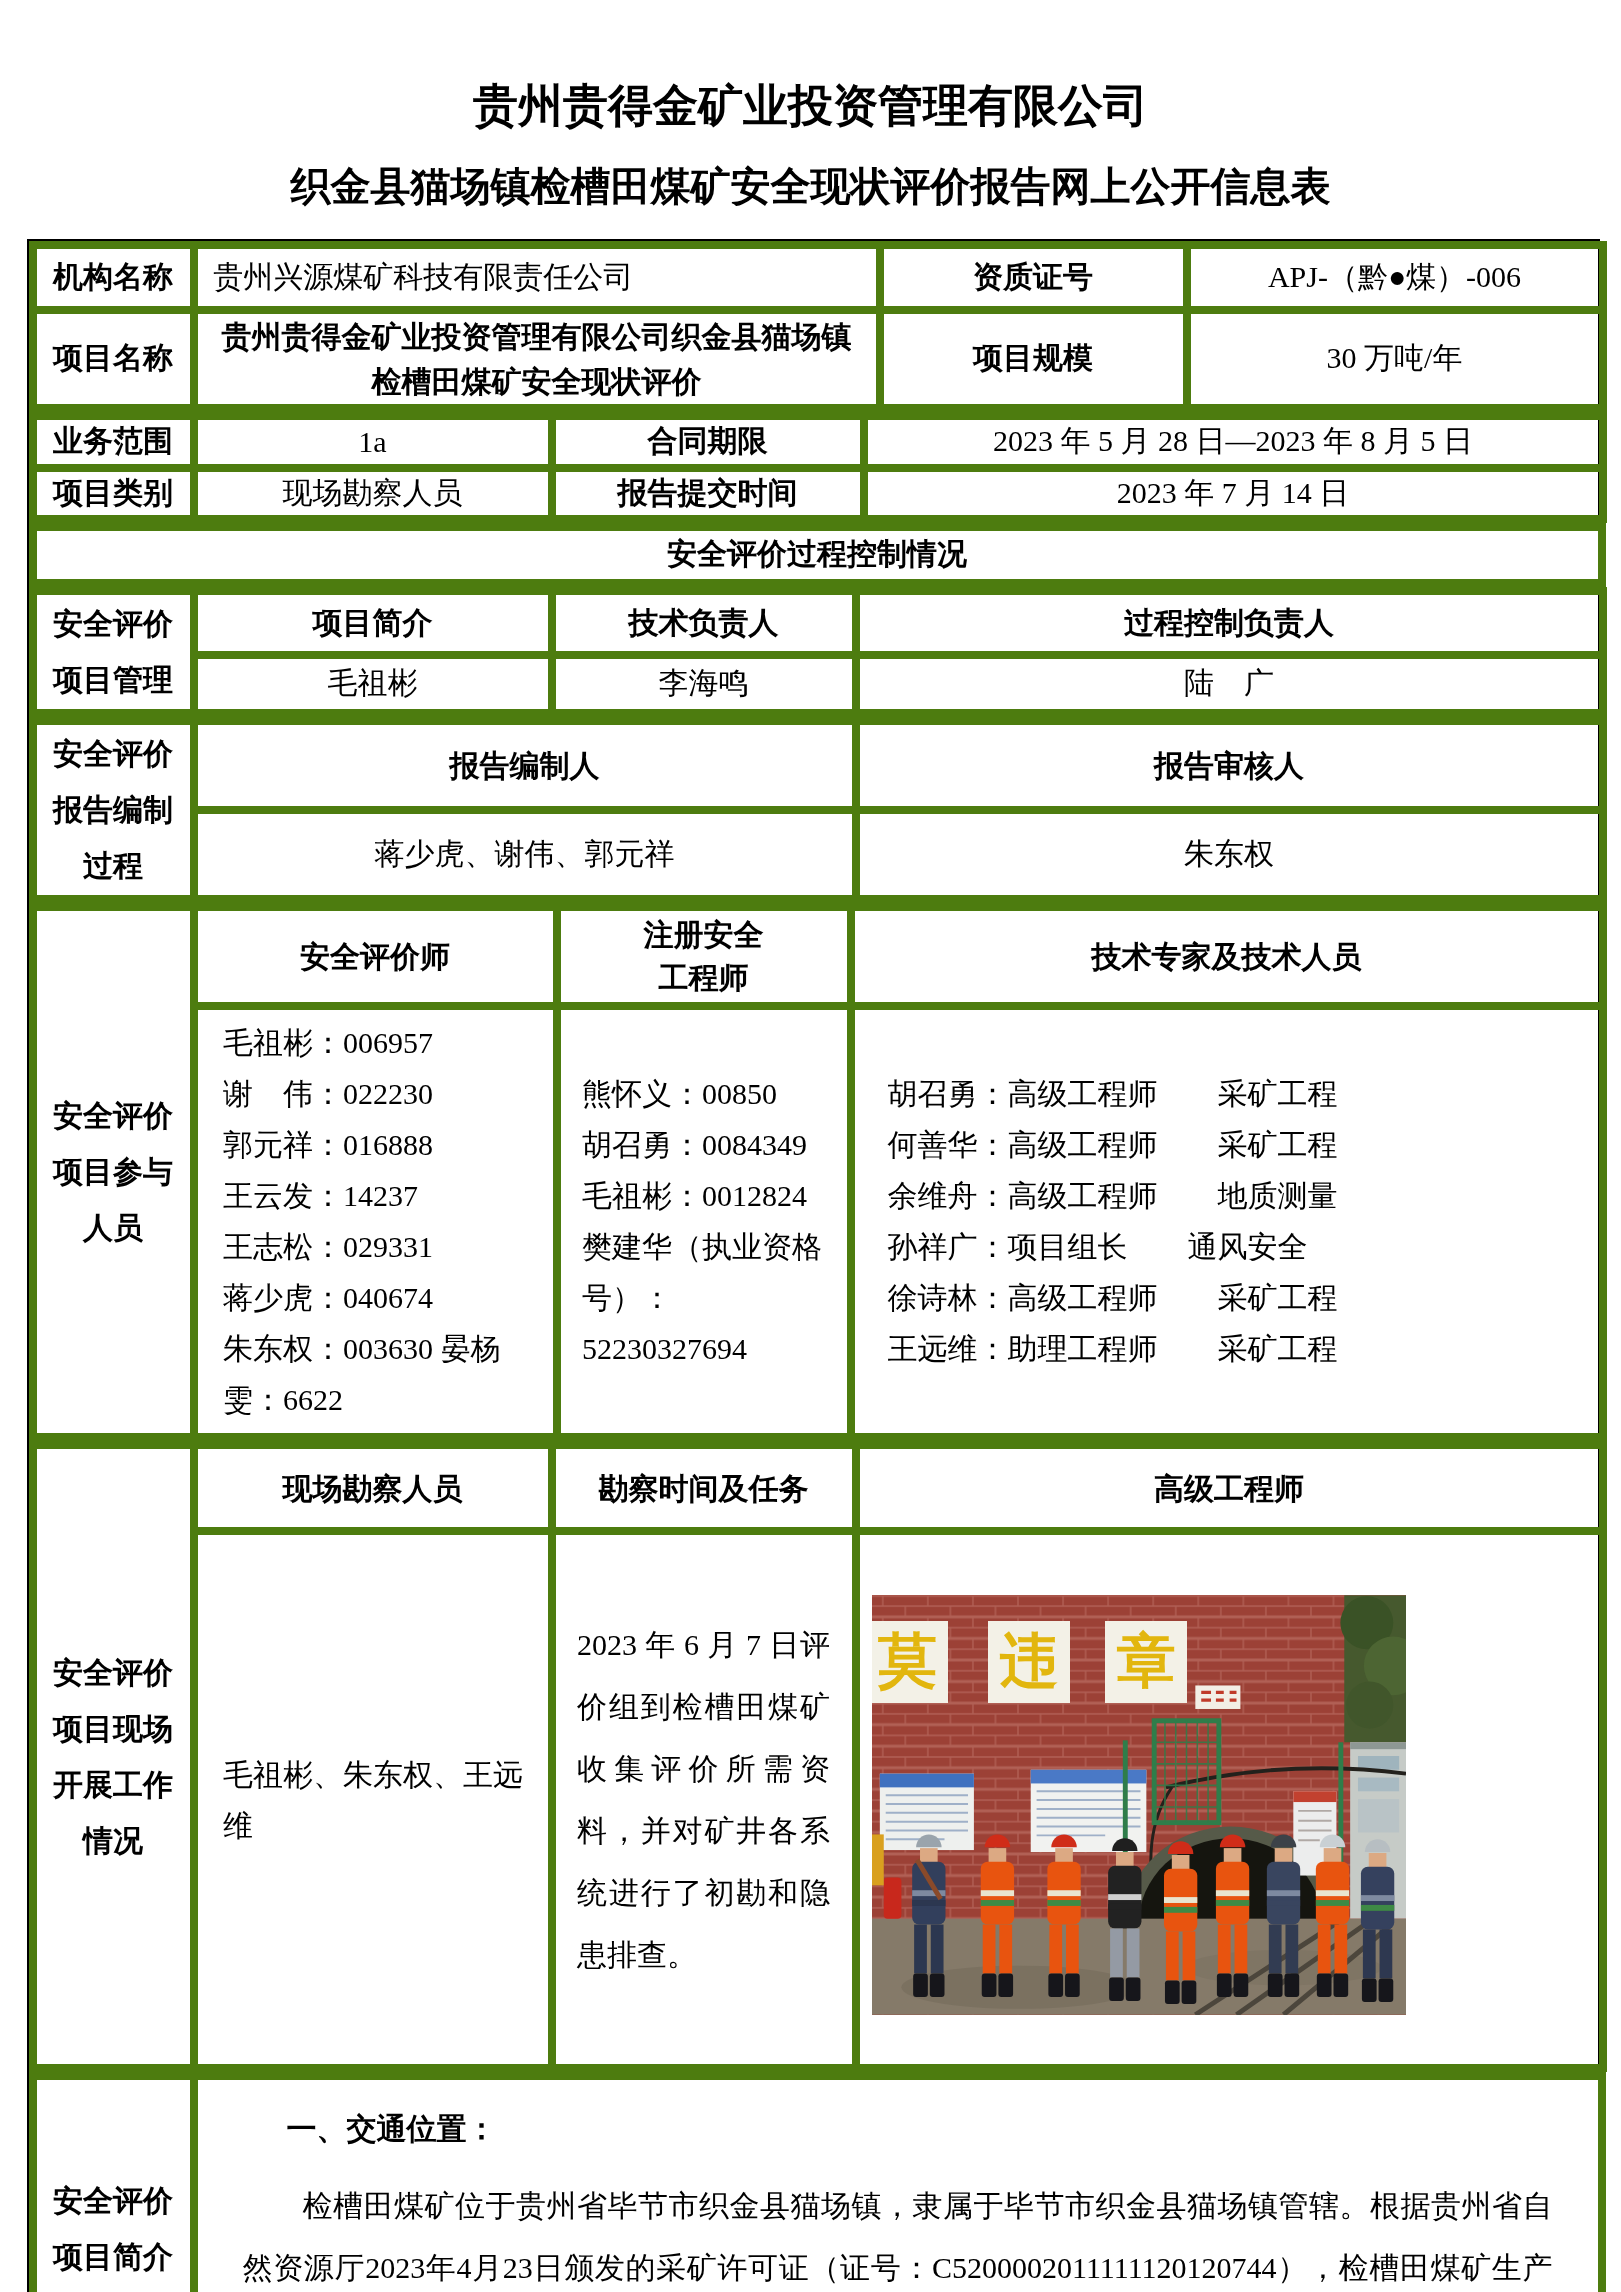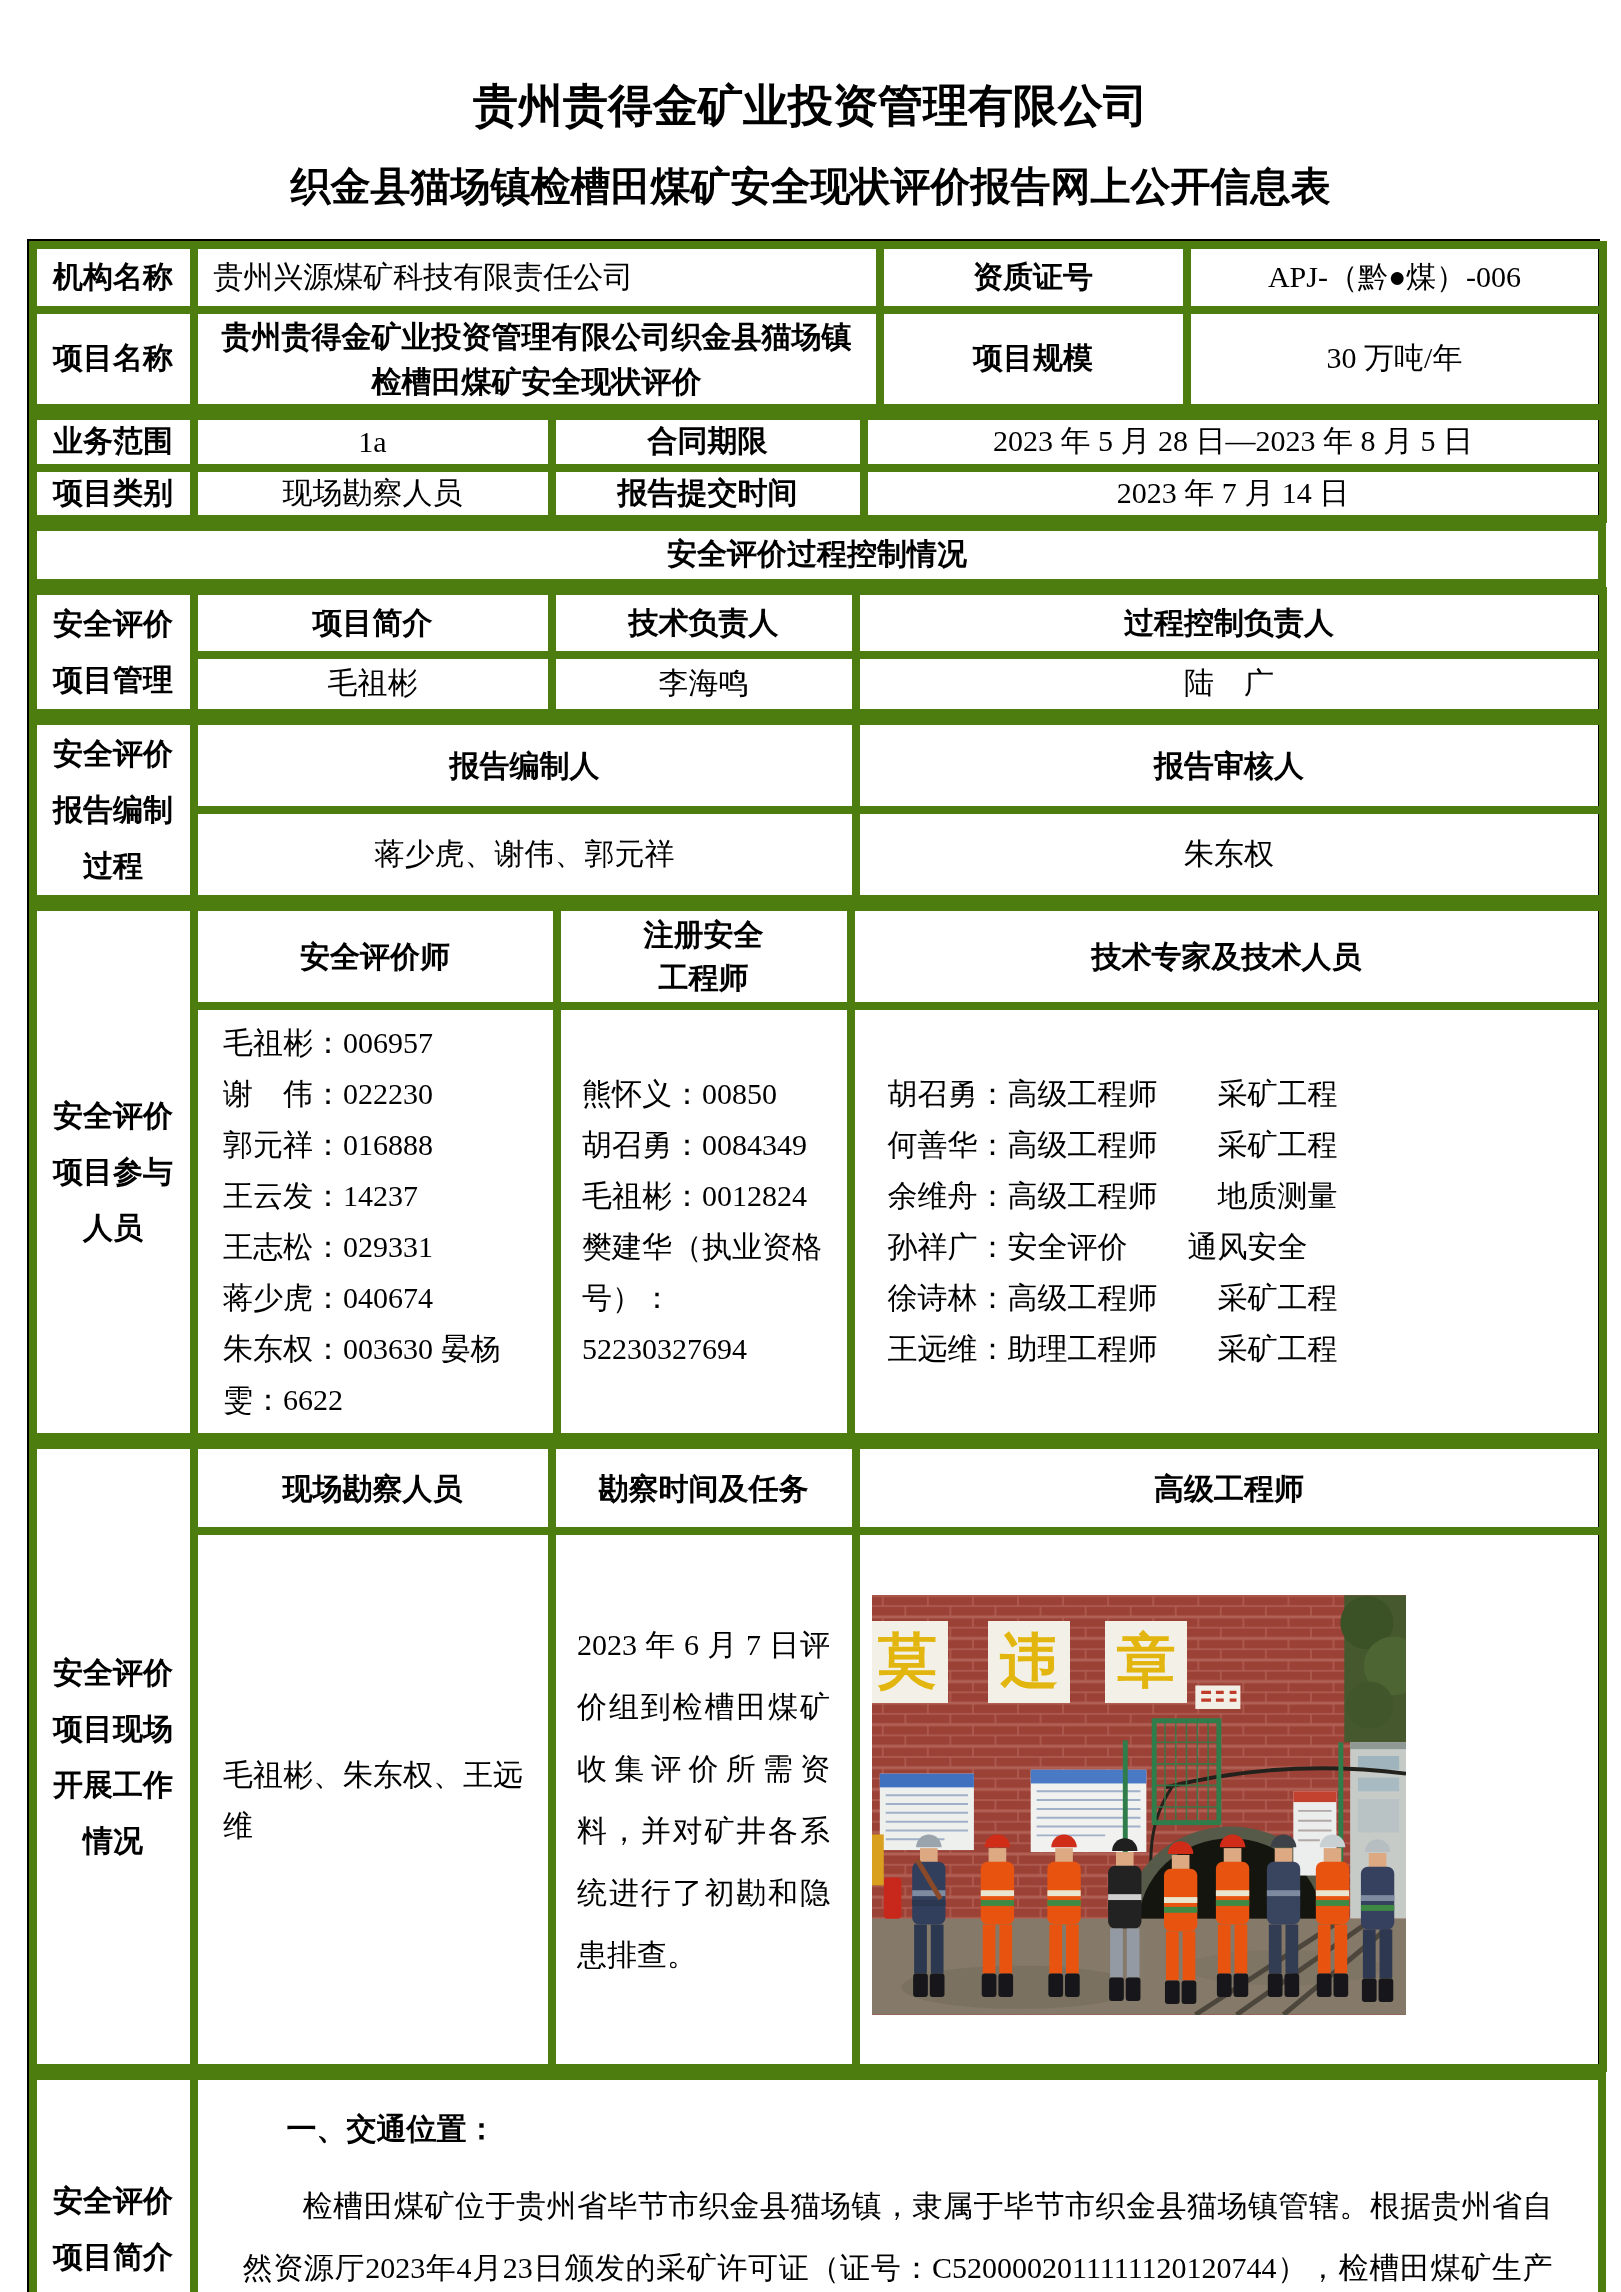--- a/index.html
+++ b/index.html
@@ -181,21 +181,21 @@
       <td class="listcell" style="padding-left:21.6px;padding-right:13.7px;">
         <div class="li">熊怀义：00850</div>
         <div class="li">胡召勇：0084349</div>
         <div class="li">毛祖彬：0012824</div>
         <div class="li">樊建华（执业资格号）：52230327694</div>
       </td>
       <td class="listcell" style="padding-left:33px;">
         <div class="li">胡召勇：高级工程师　　采矿工程</div>
         <div class="li">何善华：高级工程师　　采矿工程</div>
         <div class="li">余维舟：高级工程师　　地质测量</div>
-        <div class="li">孙祥广：安全评价　　通风安全</div>
+        <div class="li">孙祥广：项目组长　　通风安全</div>
         <div class="li">徐诗林：高级工程师　　采矿工程</div>
         <div class="li">王远维：助理工程师　　采矿工程</div>
       </td>
     </tr>
   </tbody>
     </table>
 
   <table class="t">
     <colgroup>
         <col style="width:161px">

